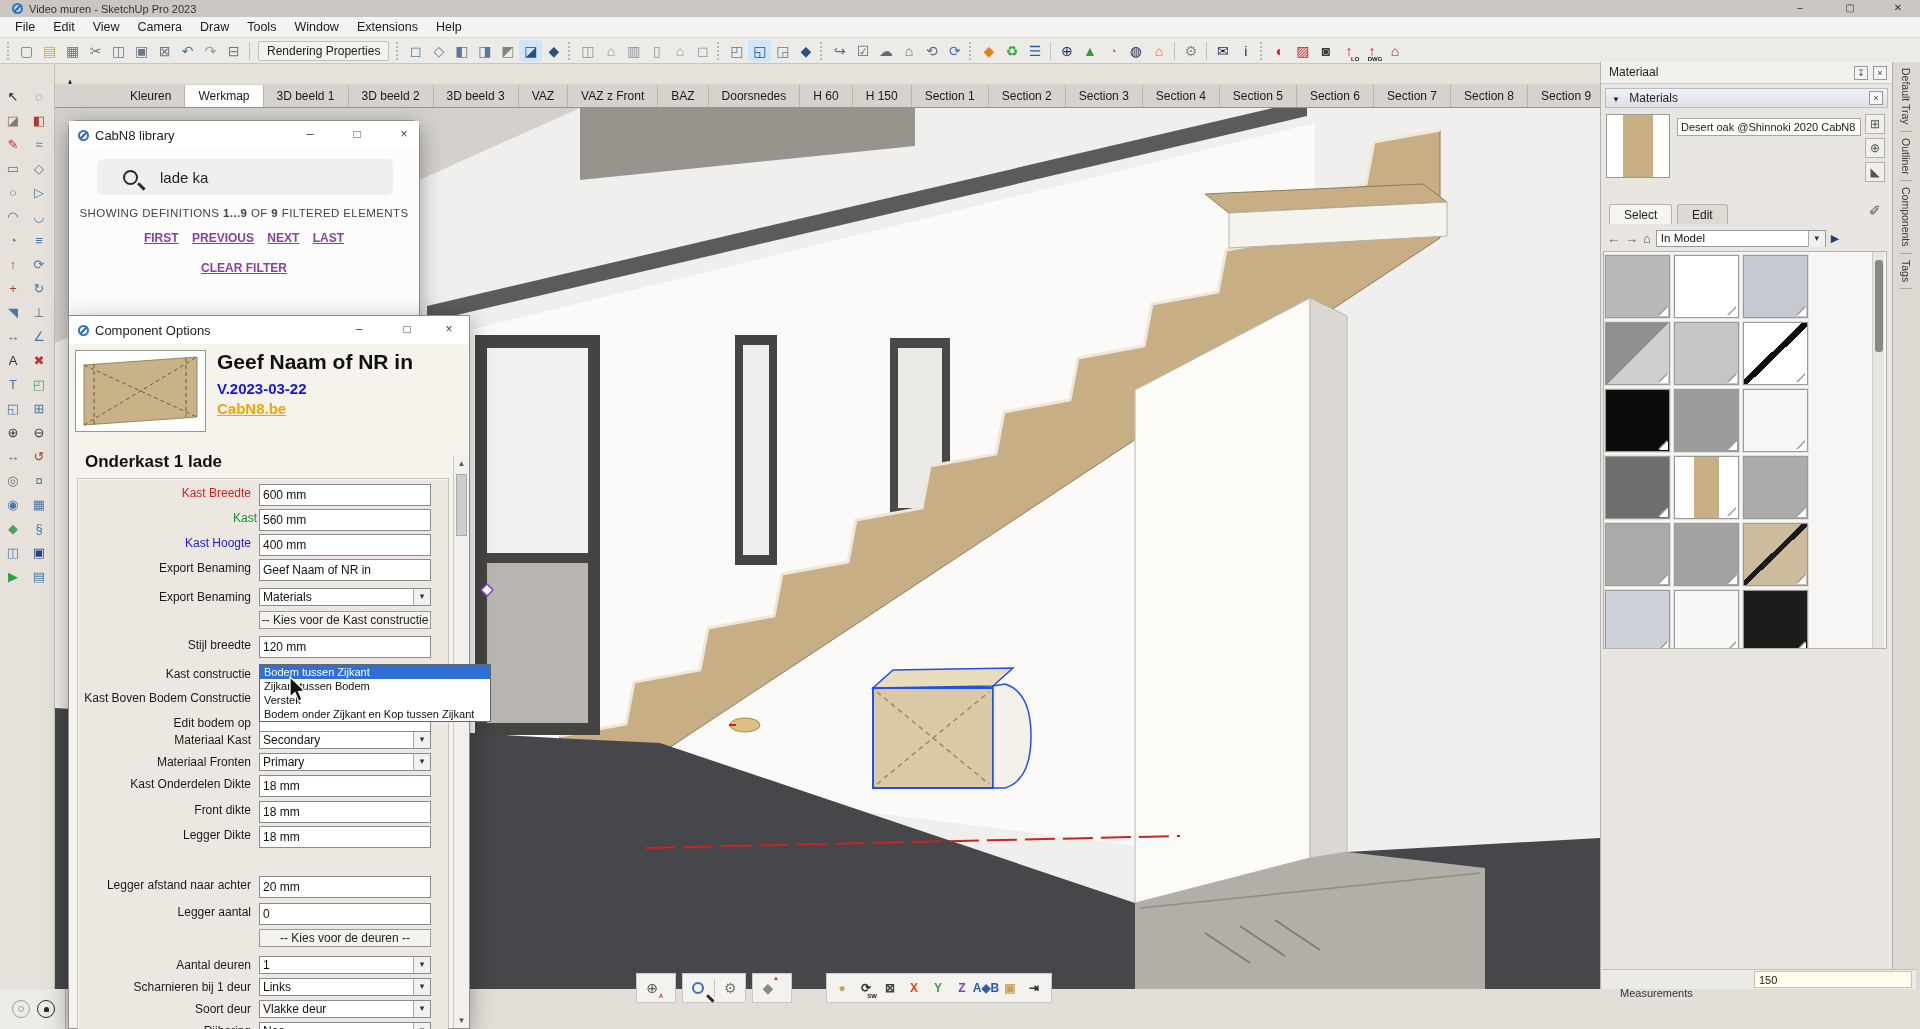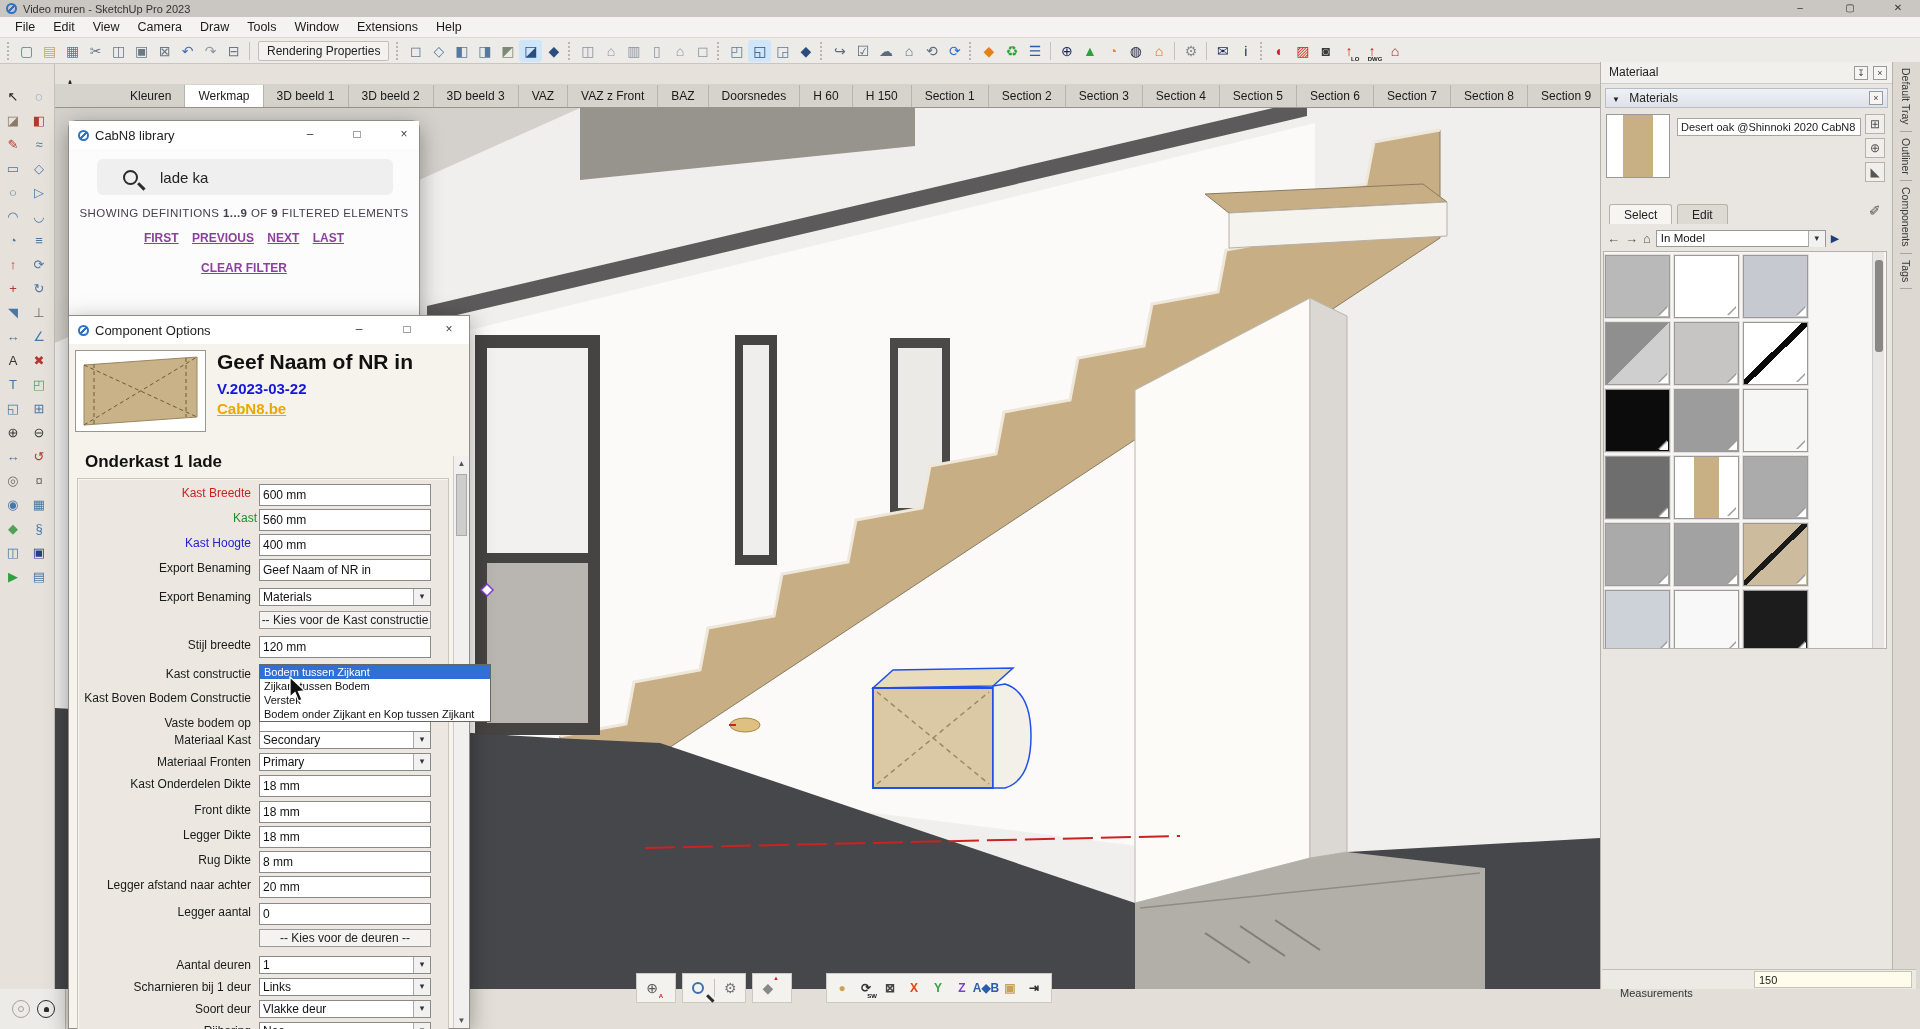--- a/index.html
+++ b/index.html
@@ -1,20 +1,20 @@
 <!DOCTYPE html>
 <html><head>
 <meta charset="utf-8">
 <style>
 *{margin:0;padding:0;box-sizing:border-box;font-family:"Liberation Sans",sans-serif}
 html,body{width:1920px;height:1029px;overflow:hidden}
 #stage{position:relative;width:1920px;height:1029px;background:#e6e2db;font-size:12px;color:#222}
 .abs{position:absolute}
 
-#titlebar{left:0;top:0;width:1920px;height:17px;background:#cac7c2;display:flex;align-items:center;padding-left:6px;font-size:11px;color:#333}
+#titlebar{left:0;top:0;width:1920px;height:17px;background:#cac7c2;display:flex;align-items:center;padding-left:12px;font-size:11px;color:#333}
 .sulogo{width:11px;height:11px;border:2px solid #2f72c4;border-radius:50%;display:inline-block;margin-right:6px;background:linear-gradient(135deg,transparent 42%,#2f72c4 42%,#2f72c4 58%,transparent 58%)}
 .wctl{position:absolute;top:0;height:17px;width:40px;text-align:center;font-size:10px;line-height:16px;color:#333}
 #menubar{left:0;top:17px;width:1920px;height:21px;background:#f4f3f1;border-bottom:1px solid #dcd9d4;display:flex;align-items:center;padding-left:6px}
 .mitem{padding:0 9px;font-size:12.5px;color:#1a1a1a}
 #toolbar{left:0;top:38px;width:1920px;height:26px;background:#edebe8;border-bottom:1px solid #c9c6c0;display:flex;align-items:center;padding-left:4px}
 .tbgroup{display:flex;align-items:center}
 .tbtn{width:23px;height:22px;display:flex;align-items:center;justify-content:center;font-size:14px;border-radius:3px;position:relative}
 .tbtn .sub{font-style:normal;font-size:6px;font-weight:bold;position:absolute;bottom:0;right:1px}
 .grip{width:5px;height:18px;border-left:2px dotted #b9b6b0;margin:0 3px}
 .sep{width:1px;height:18px;background:#c6c3bd;margin:0 4px}
@@ -421,21 +421,21 @@
         <span class="colab">Stijl breedte</span>
         <input class="coin" value="120 mm" style="">
       </div>
     <div class="corow" style="top:349px">
         <span class="colab">Kast constructie</span>
       </div>
     <div class="corow" style="top:373px">
         <span class="colab">Kast Boven Bodem Constructie</span>
       </div>
     <div class="corow" style="top:398px">
-        <span class="colab">Vaste bodem op</span>
+        <span class="colab">Edit bodem op</span>
         <input class="coin" style="top: 4px; height: 15px;" value="">
       </div>
     <div id="co-list">
 
     <div class="opt" style="background: rgb(47, 111, 214); color: rgb(255, 255, 255);">Bodem tussen Zijkant</div>
         <div class="opt">Zijkant tussen Bodem</div>
         <div class="opt">Verstek</div>
         <div class="opt">Bodem onder Zijkant en Kop tussen Zijkant</div>
       </div>
     <div class="corow" style="top:415px">
@@ -450,24 +450,20 @@
         <span class="colab">Kast Onderdelen Dikte</span>
         <input class="coin" value="18 mm" style="">
       </div>
     <div class="corow" style="top:485px">
         <span class="colab">Front dikte</span>
         <input class="coin" value="18 mm" style="">
       </div>
     <div class="corow" style="top:510px">
         <span class="colab">Legger Dikte</span>
         <input class="coin" value="18 mm" style="">
-      </div>
-    <div class="corow" style="top:535px">
-        <span class="colab">Rug Dikte</span>
-        <input class="coin" value="8 mm" style="">
       </div>
     <div class="corow" style="top:560px">
         <span class="colab">Legger afstand naar achter</span>
         <input class="coin" value="20 mm" style="">
       </div>
     <div class="corow" style="top:587px">
         <span class="colab">Legger aantal</span>
         <input class="coin" value="0" style="">
       </div>
     <div class="corow" style="top:613px">

